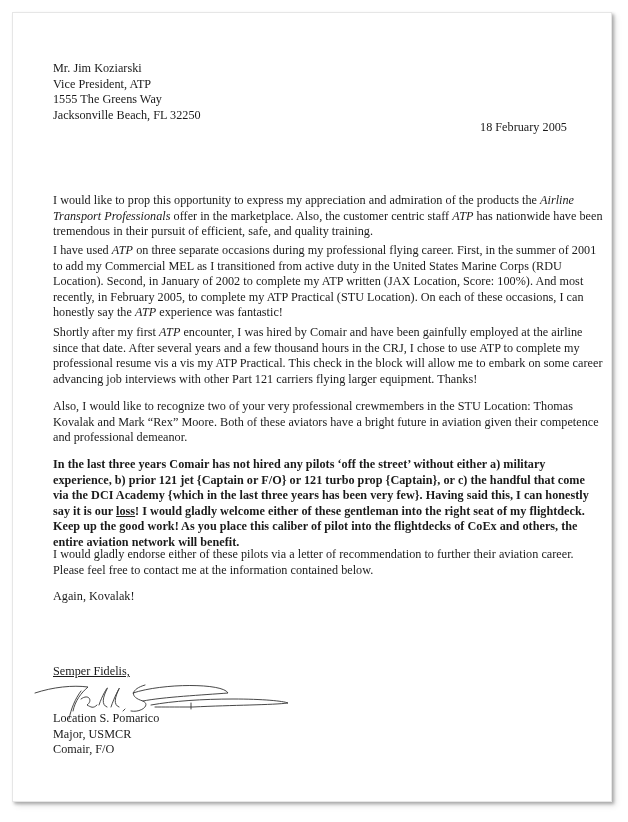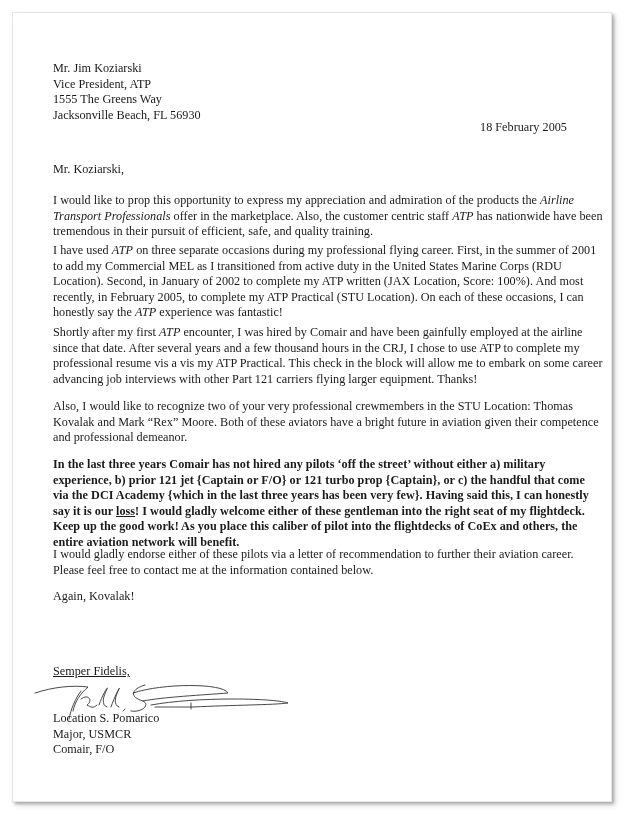--- a/index.html
+++ b/index.html
@@ -36,26 +36,25 @@
 </style>
 </head>
 <body>
 
 <div class="page">
 
   <div class="text addr">
     <p>Mr. Jim Koziarski</p>
     <p>Vice President, ATP</p>
     <p>1555 The Greens Way</p>
-    <p>Jacksonville Beach, FL 56930</p>
+    <p>Jacksonville Beach, FL 32250</p>
   </div>
 
   <div class="text date">18 February 2005</div>
 
-  <div class="text salutation">Mr. Koziarski,</div>
 
   <div class="text p1">
     <p><span>I would like to prop this opportunity to express my appreciation and admiration of the products the </span><i>Airline Transport Professionals</i><span> offer in the marketplace.  Also, the customer centric staff  </span><i>ATP</i><span> has nationwide have been tremendous in their pursuit of efficient, safe, and quality training.</span></p>
   </div>
 
   <div class="text p2">
     <p><span>I have used </span><i>ATP</i><span> on three separate occasions during my professional flying career.  First, in the summer of 2001 to add my Commercial MEL as I transitioned from active duty in the United States Marine Corps (RDU Location).  Second, in January of 2002 to complete my ATP written (JAX Location, Score: 100%).  And most recently, in February 2005, to complete my ATP Practical (STU Location).  On each of these occasions, I can honestly say the </span><i>ATP</i><span> experience was fantastic!</span></p>
   </div>
 
   <div class="text p3">

